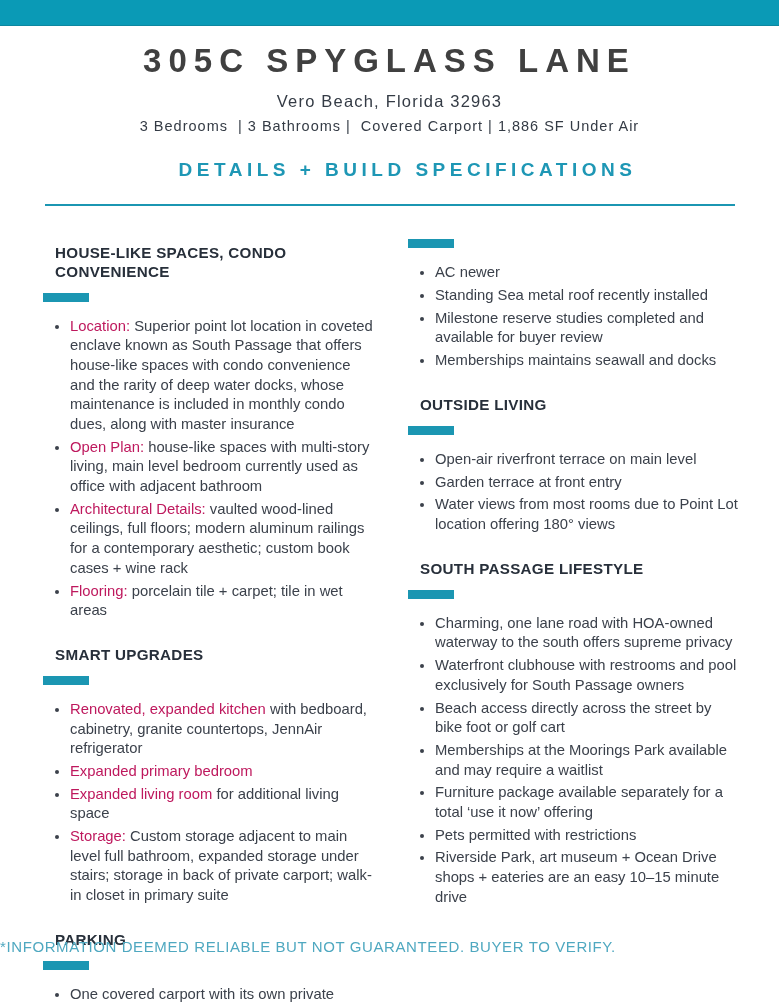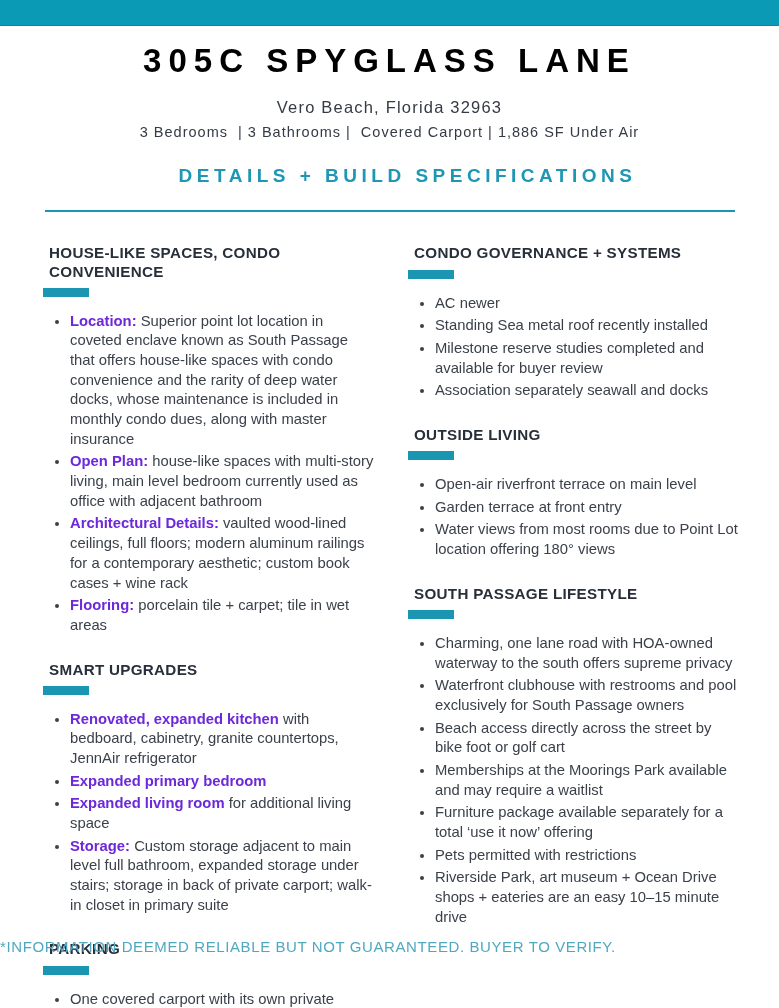--- a/index.html
+++ b/index.html
@@ -13,24 +13,24 @@
     overflow:hidden;
   }
   .top-bar {
     width:100%; height:25px;
     background:#0a9ab6;
     border-bottom:1px solid #0d87a0;
   }
   .header { text-align:center; padding-top:17px; }
   .page-title {
     font-size:33px; font-weight:800; letter-spacing:7px;
-    color:#000000; margin:0; line-height:1.1;
+    color:#404040; margin:0; line-height:1.1;
   }
   .subtitle {
-    margin-top:19px; font-size:16.5px; letter-spacing:1.2px; color:#343b45;
+    margin-top:13px; font-size:16.5px; letter-spacing:1.2px; color:#343b45;
   }
   .specs {
     margin-top:7px; font-size:14.5px; letter-spacing:1px; color:#343b45;
     white-space:pre;
   }
   .details-title {
     margin-top:25px; font-size:19px; font-weight:800; letter-spacing:4.5px;
     color:#1e97b5;
     padding-left:36px;
   }
@@ -40,32 +40,32 @@
   }
   .columns {
     display:flex; gap:34px;
     padding:26px 40px 0 43px;
     box-sizing:border-box;
   }
   .col { flex:1; min-width:0; }
   .section { margin-bottom:25px; }
   .section-heading {
     font-size:15.2px; font-weight:800; letter-spacing:.3px;
-    color:#272f3a; margin:6px; line-height:1.2;
+    color:#272f3a; margin:12px; line-height:1.2;
   }
   .accent-bar {
     width:46px; height:9px; background:#1b96b2;
     margin:7px 0 15px 0;
   }
   ul.bullets { margin:0; padding-left:27px; list-style:disc; }
   ul.bullets li {
     font-size:14.8px; line-height:1.33; margin-bottom:3px;
     color:#3b414b;
   }
-  ul.bullets li strong { color:#6d28d9; font-weight:700; }
+  ul.bullets li strong { color:#be185d; font-weight:400; }
   .footer {
     position:absolute; left:0; right:0; top:938px;
     text-align:left;
     font-size:15px; font-weight:400; letter-spacing:.6px;
     color:#4fa8c0;
   }
 </style>
 </head>
 <body>
 
@@ -105,27 +105,26 @@
         <section class="section">
           <h2 class="section-heading">PARKING</h2>
           <div class="accent-bar"></div>
           <ul class="bullets">
             <li><span>One covered carport with its own private storage locker steps from the property</span></li>
           </ul>
         </section>
       </div>
     <div class="col" id="col-right">
         <section class="section">
-          <h2 class="section-heading">CONDO GOVERNANCE + SYSTEMS</h2>
           <div class="accent-bar"></div>
           <ul class="bullets">
             <li><span>AC newer</span></li>
             <li><span>Standing Sea metal roof recently installed</span></li>
             <li><span>Milestone reserve studies completed and available for buyer review</span></li>
-            <li><span>Association separately seawall and docks</span></li>
+            <li><span>Memberships maintains seawall and docks</span></li>
           </ul>
         </section>
         <section class="section">
           <h2 class="section-heading">OUTSIDE LIVING</h2>
           <div class="accent-bar"></div>
           <ul class="bullets">
             <li><span>Open-air riverfront terrace on main level</span></li>
             <li><span>Garden terrace at front entry</span></li>
             <li><span>Water views from most rooms due to Point Lot location offering 180° views</span></li>
           </ul>

